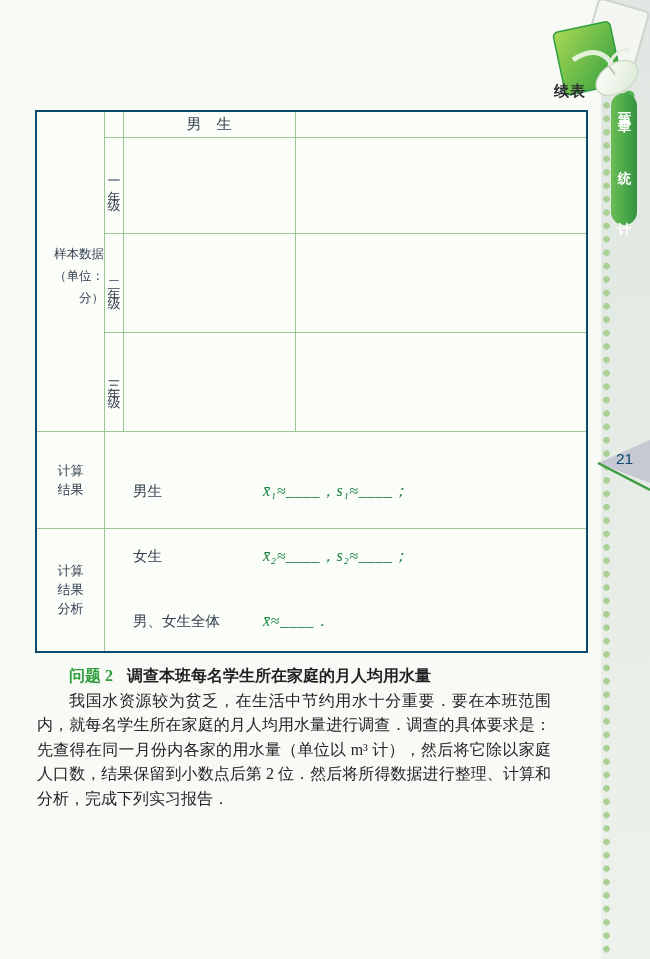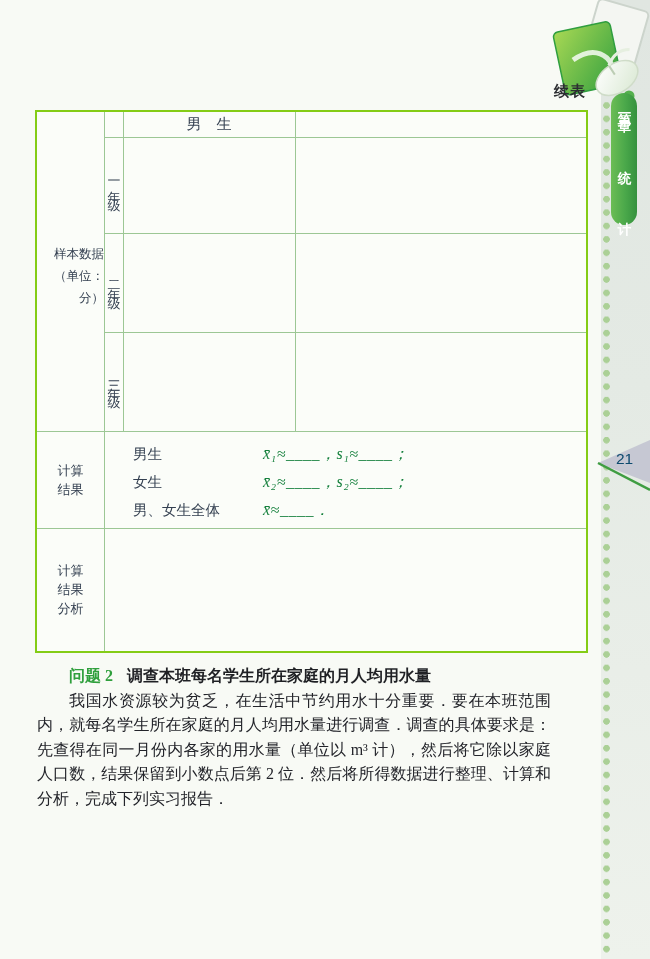--- a/index.html
+++ b/index.html
@@ -58,21 +58,21 @@
   
   .continued {
     position: absolute; left: 518px; top: 82px;
     font-size: 15px; font-weight: bold; color: #2c2d31; letter-spacing: 1px; margin-left: 36px;
   }
 
   
   .report-table {
     position: absolute; left: 35px; top: 110px;
     width: 553px; height: 543px;
-    border: 2px solid #84cc16;
+    border: 2px solid #0c4a6e;
     background: #fbfdf9;
   }
   .vline { position: absolute; width: 1px; background: #9cc795; }
   .hline { position: absolute; height: 1px; background: #9cc795; }
   .v1 { left: 67px; top: 0; height: 539px; }
   .v2 { left: 86px; top: 0; height: 319px; }
   .v3 { left: 258px; top: 0; height: 319px; }
   .h1 { top: 25px;  left: 67px; width: 482px; }
   .h2 { top: 121px; left: 67px; width: 482px; }
   .h3 { top: 220px; left: 67px; width: 482px; }
@@ -100,21 +100,21 @@
   .calc-label, .analysis-label {
     left: 0; width: 67px;
     display: flex; align-items: center; justify-content: center;
     font-size: 13px; line-height: 19px; text-align: center;
     white-space: pre-line;
   }
   .calc-label { top: 319px; height: 97px; }
   .analysis-label { top: 416px; height: 123px; }
 
   .calc-body { position: absolute; left: 96px; top: 328px; width: 440px; }
-  .calc-row { display: flex; line-height: 28px; height: 28px; }
+  .calc-row { display: flex; line-height: 28px; height: 28px; margin-top: 37px; }
   .calc-row .cl { width: 130px; font-size: 14.5px; color: #344051; }
   .calc-row .cf {
     font-size: 16px; font-style: italic; color: #15803d;
     letter-spacing: 0.5px;
   }
 
   
   .body-text {
     position: absolute; left: 37px; top: 664px; width: 514px;
     font-size: 16px; line-height: 24.5px; color: #23242a;

